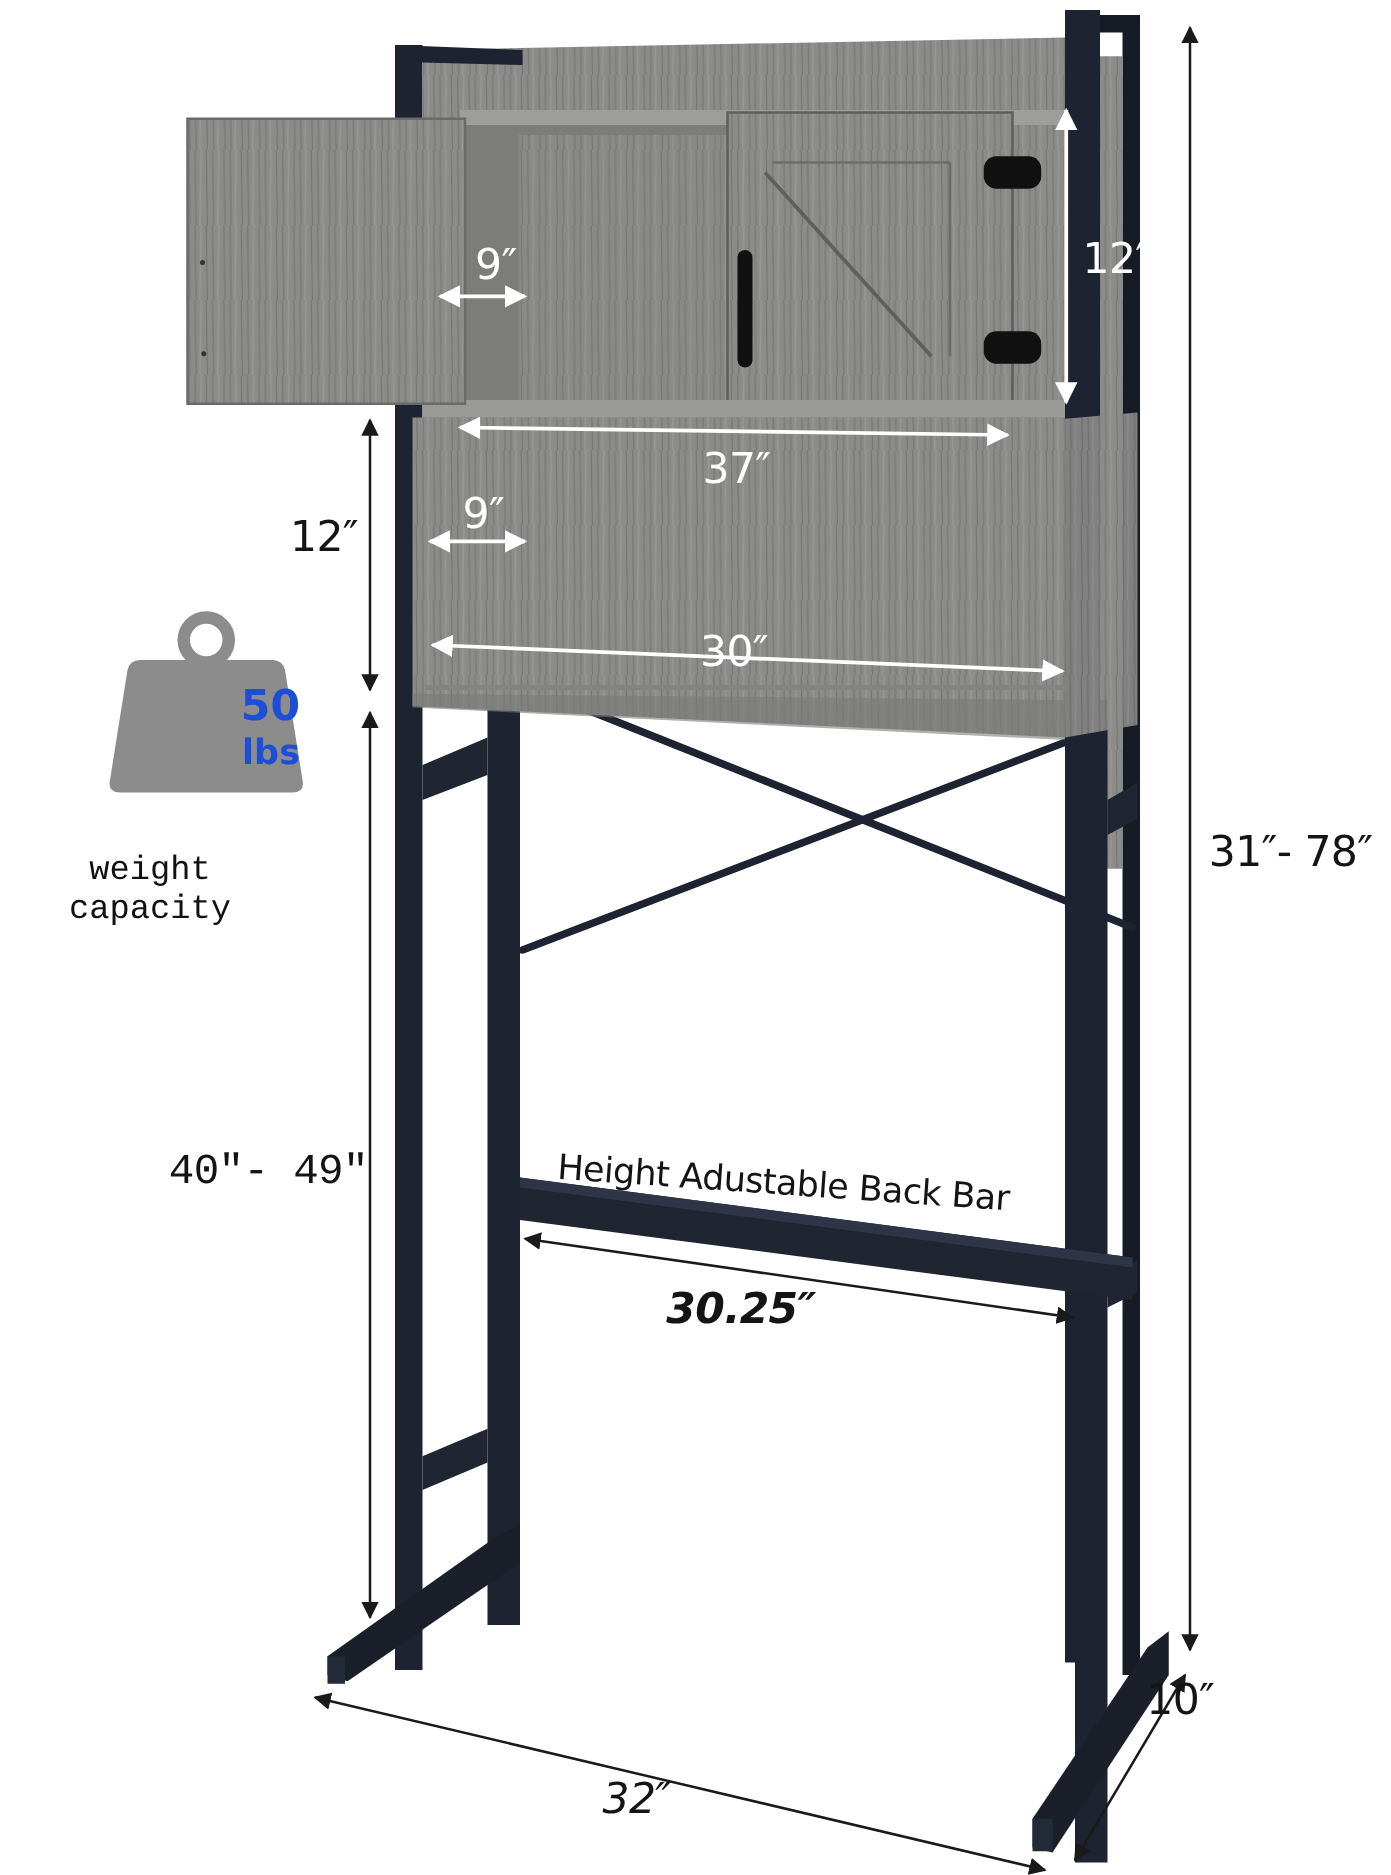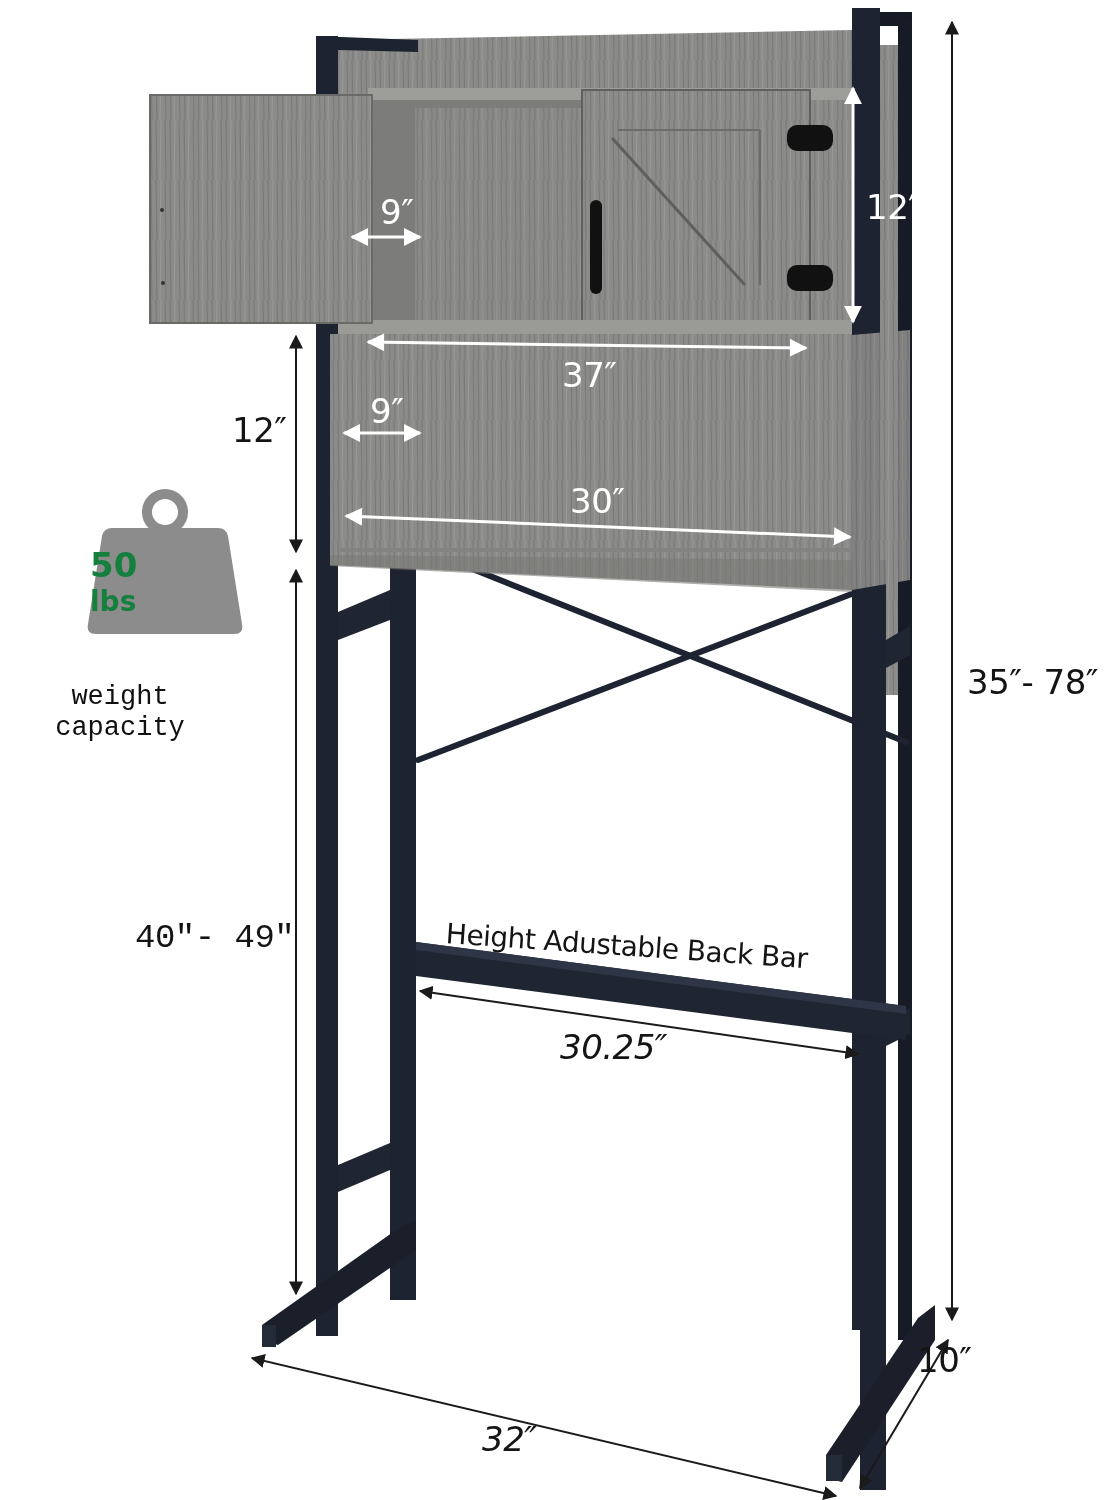--- a/index.html
+++ b/index.html
@@ -3,21 +3,21 @@
   <meta charset="utf-8">
   <style>
     html, body { margin: 0; padding: 0; background: #ffffff; }
     body { width: 1113px; height: 1500px; position: relative; overflow: hidden;
            font-family: "DejaVu Sans", sans-serif; }
     #stage { position: absolute; left: 0; top: 0; width: 1113px; height: 1500px; }
     .lbl { position: absolute; white-space: nowrap; color: #111; line-height: 1; }
     .lbl-dark { color: #141414; font-size: 34px; letter-spacing: -0.5px; }
     .lbl-white { color: #ffffff; font-size: 34px; letter-spacing: -0.5px; }
     .lbl-italic { font-style: italic; }
-    .weight-text { position: absolute; color: #15803d; font-weight: bold; text-align: left; width: 150px; line-height: 1; }
+    .weight-text { position: absolute; color: #1d4ed8; font-weight: bold; text-align: right; width: 150px; line-height: 1; }
     .caption { position: absolute; color: #111; font-size: 27px; text-align: center; line-height: 1.15; }
   </style>
 </head>
 <body>
 
 <div id="stage">
 
   <svg width="1113" height="1500" viewBox="0 0 1113 1500" xmlns="http://www.w3.org/2000/svg" style="position:absolute;left:0;top:0;">
     <defs>
       <pattern id="woodgrain" width="14" height="60" patternUnits="userSpaceOnUse">
@@ -131,25 +131,25 @@
       <circle cx="165" cy="512" r="18" fill="none" stroke="#8c8c8c" stroke-width="10"></circle>
       <path d="M112 528 L218 528 Q226 528 228 536 L242 624 Q244 634 234 634 L96 634 Q86 634 88 624 L102 536 Q104 528 112 528 Z" fill="#8c8c8c"></path>
     </g>
   </svg>
 
   <span class="lbl lbl-white" style="left:380px; top:195px;">9″</span>
   <span class="lbl lbl-white" style="left:866px; top:190px;">12″</span>
   <span class="lbl lbl-white" style="left:562px; top:358px;">37″</span>
   <span class="lbl lbl-dark" style="left:232px; top:413px;">12″</span>
   <span class="lbl lbl-white" style="left:370px; top:394px;">9″</span>
-  <span class="lbl lbl-white" style="left:560px; top:484px;margin-left:10px;">30″</span>
-  <span class="lbl lbl-dark" style="left:967px; top:665px;">35″- 78″</span>
+  <span class="lbl lbl-white" style="left:560px; top:505px;">30″</span>
+  <span class="lbl lbl-dark" style="left:967px; top:665px;">31″- 78″</span>
   <span class="lbl lbl-dark" style="left:135px; top:921px;font-family:Liberation Mono, monospace;">40″- 49″</span>
   <span class="lbl lbl-dark" style="left:446px; top:920px; font-size:28px; transform:rotate(4deg); transform-origin:left center;">Height Adustable Back Bar</span>
-  <span class="lbl lbl-dark lbl-italic" style="left:560px; top:1030px;">30.25″</span>
+  <span class="lbl lbl-dark lbl-italic" style="left:533px; top:1030px;font-weight:bold;">30.25″</span>
   <span class="lbl lbl-dark lbl-italic" style="left:482px; top:1422px;">32″</span>
   <span class="lbl lbl-dark" style="left:917px; top:1343px;">10″</span>
 
   <span class="weight-text" style="left:90px; top:548px; font-size:34px;">50</span>
   <span class="weight-text" style="left:90px; top:588px; font-size:28px;">lbs</span>
   <span class="caption" style="left:0px; top:682px; width:240px;font-family:Liberation Mono, monospace;">weight capacity</span>
 
 </div>
 
 </body></html>

